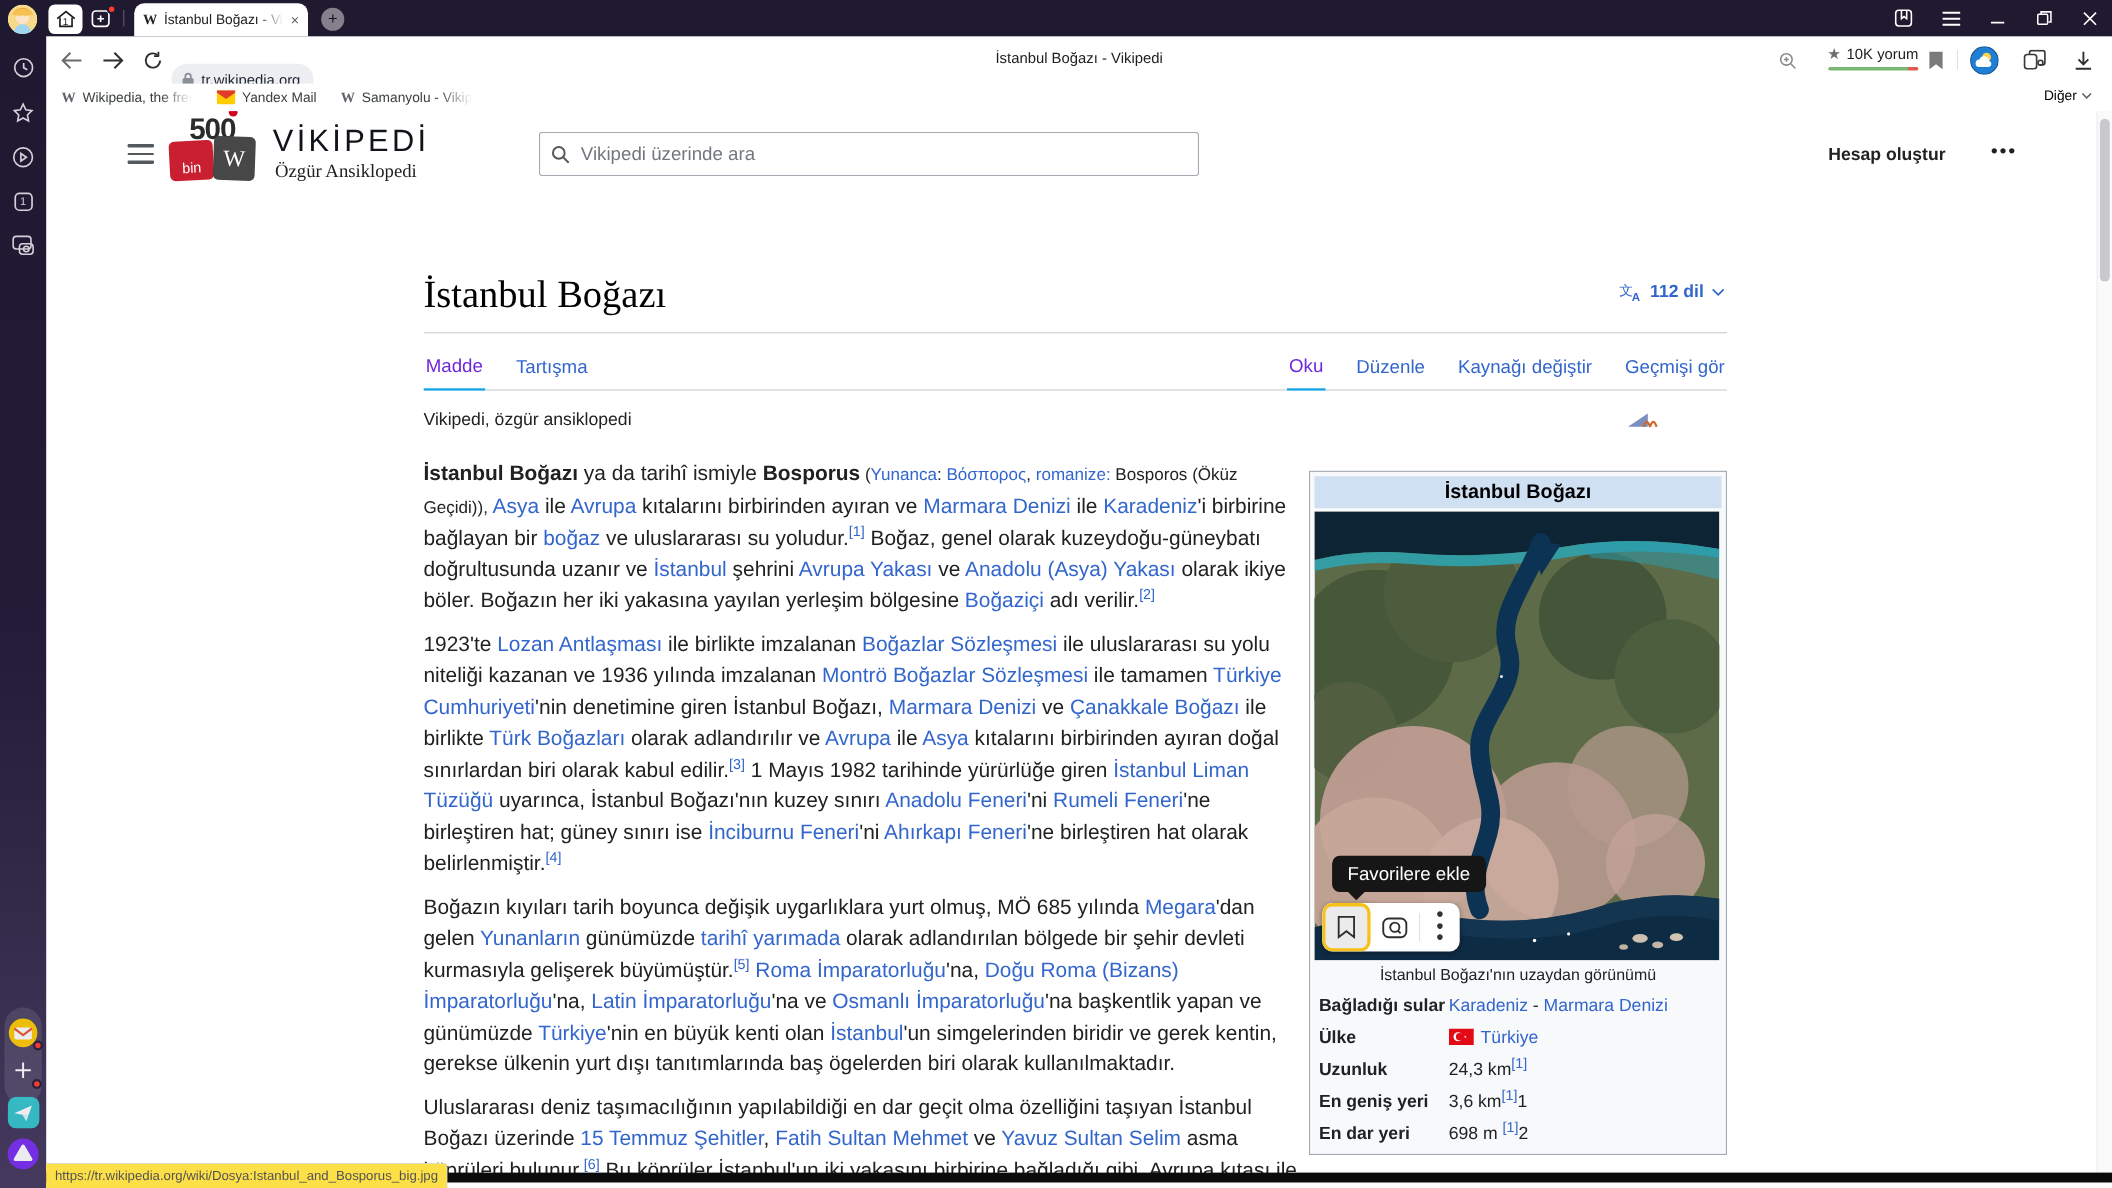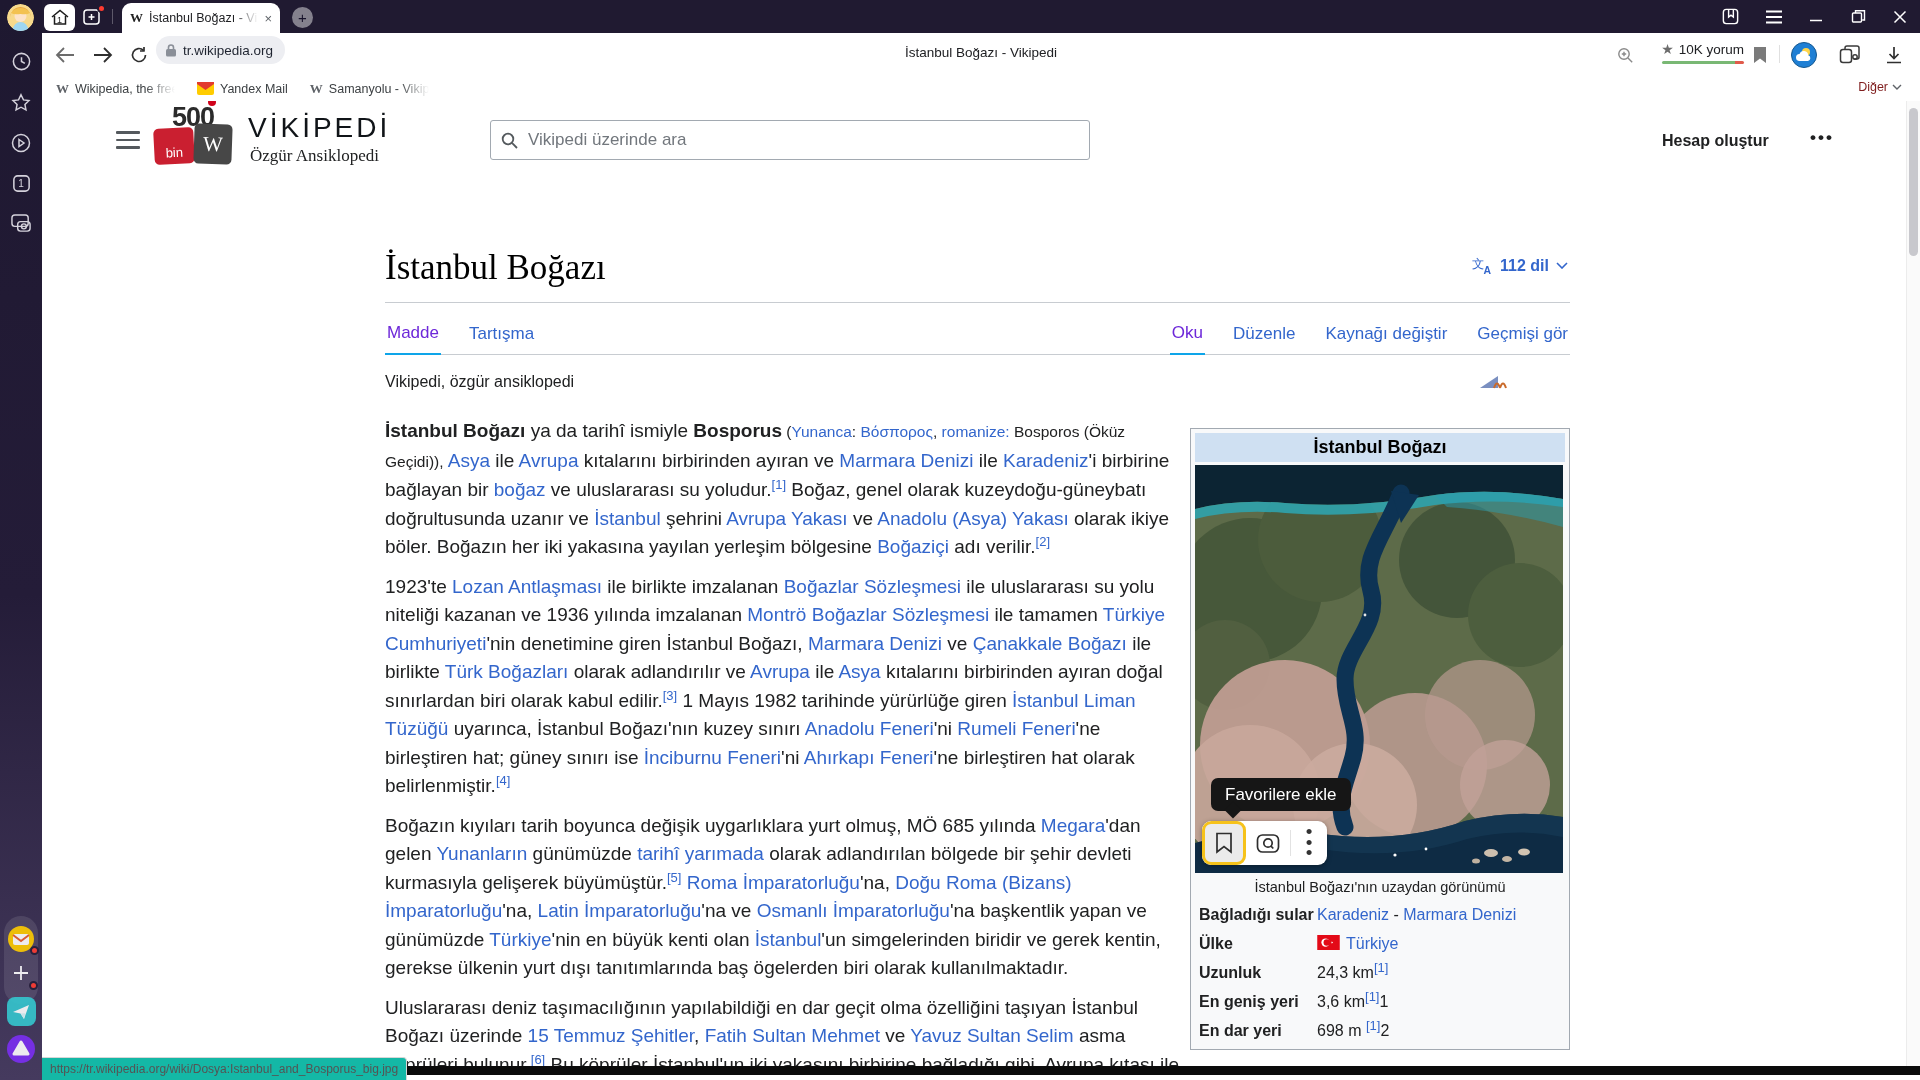--- a/index.html
+++ b/index.html
@@ -35,38 +35,38 @@
   .tab .t{font-size:12.5px;color:#202124;white-space:nowrap;overflow:hidden;width:112px;
      -webkit-mask-image:linear-gradient(90deg,#000 78%,transparent);mask-image:linear-gradient(90deg,#000 78%,transparent)}
   .tab .x{font-size:13px;color:#5f6368}
   .plus-circle{position:absolute;left:292px;top:7px;width:21px;height:21px;border-radius:50%;background:rgba(255,255,255,.45);
      display:flex;align-items:center;justify-content:center;color:#17122b;font-size:15px;line-height:1}
   .winctl{position:absolute;top:0;height:33px;display:flex;align-items:center;justify-content:center;width:36px}
 
   
   .toolbar{position:absolute;left:42px;top:33px;width:1878px;height:43px;background:#fff;z-index:7}
   .nav-ic{position:absolute;top:9px;width:26px;height:26px;display:flex;align-items:center;justify-content:center}
-  .url-pill{position:absolute;left:114px;top:3px;height:28px;border-radius:14px;background:#edeef2;display:flex;align-items:center;padding:0 12px 0 9px;gap:6px}
+  .url-pill{position:absolute;left:114px;top:25px;height:28px;border-radius:14px;background:#edeef2;display:flex;align-items:center;padding:0 12px 0 9px;gap:6px}
   .url-pill .u{font-size:13.5px;color:#1f2430}
   .center-title{position:absolute;left:50%;top:12px;transform:translateX(-50%);font-size:13.5px;color:#202124}
   .reviews{position:absolute;right:176px;top:8px;display:flex;align-items:center;gap:5px}
   .reviews .txt{font-size:13.5px;color:#202124}
   .rev-bar{position:absolute;right:176px;top:28px;width:82px;height:3px;border-radius:2px;
      background:linear-gradient(90deg,#79b874 0 89%,#e05b4b 89%)}
   .tb-right-ic{position:absolute;top:8px;width:28px;height:28px;display:flex;align-items:center;justify-content:center}
   .tb-sep{position:absolute;right:140px;top:12px;width:1px;height:18px;background:#e0e0e0}
 
   
   .bm-bar{position:absolute;left:42px;top:76px;width:1878px;height:25px;background:#fff;z-index:7;display:flex;align-items:center;padding-left:14px;gap:22px}
   .bm-item{display:flex;align-items:center;gap:6px}
   .bm-item .w{font-family:"Liberation Serif",serif;font-weight:700;font-size:13px;color:#5f6368}
   .bm-item .lbl{font-size:12.5px;color:#3c4043;white-space:nowrap}
   .bm-item .fade{max-width:100px;overflow:hidden;
      -webkit-mask-image:linear-gradient(90deg,#000 70%,transparent);mask-image:linear-gradient(90deg,#000 70%,transparent)}
-  .bm-more{position:absolute;right:18px;top:4px;display:flex;align-items:center;gap:4px;font-size:12.5px;color:#7f1d1d}
+  .bm-more{position:absolute;right:18px;top:4px;display:flex;align-items:center;gap:4px;font-size:12.5px;color:#000000}
 
   
   .wk-burger{position:absolute;left:116px;top:131px;width:24px;height:18px;display:flex;flex-direction:column;justify-content:space-between}
   .wk-burger i{display:block;height:2.6px;background:#54595d;border-radius:1px}
   .logo-art{position:absolute;left:150px;top:104px;width:86px;height:68px}
   .logo-500{position:absolute;left:22px;top:-2px;font-weight:700;font-size:27px;color:#2b2b2b;letter-spacing:-1px}
   .logo-500 .bdot{position:absolute;right:-2px;top:-4px;width:8px;height:8px;border-radius:50%;background:#d0021b}
   .piece-red{position:absolute;left:4px;top:24px;width:40px;height:36px;background:#ca1f30;border-radius:5px;transform:rotate(-3deg);
      display:flex;align-items:flex-end;justify-content:center;color:#fff;font-size:13px;padding-bottom:4px}
   .piece-dark{position:absolute;left:44px;top:20px;width:38px;height:40px;background:#474747;border-radius:5px;transform:rotate(2deg);
@@ -116,21 +116,21 @@
   .img-toolbar{position:absolute;left:7px;bottom:8px;height:44px;background:#fff;border-radius:9px;display:flex;align-items:center;box-shadow:0 1px 5px rgba(0,0,0,.35);overflow:hidden}
   .itb-btn{width:44px;height:44px;display:flex;align-items:center;justify-content:center}
   .itb-btn.bk{background:#ebebeb;border:3px solid var(--hl);border-radius:9px}
   .itb-sep{width:1px;height:26px;background:#e2e2e2}
   .itb-dots{font-size:19px;color:#333;letter-spacing:0;line-height:0.55;text-align:center}
 
   
   .scrollbar{position:absolute;right:0;top:100px;width:14px;height:966px;background:#fafafa;border-left:1px solid #ececec;z-index:6}
   .scroll-thumb{position:absolute;left:2px;top:8px;width:9px;height:148px;border-radius:5px;background:#c8c8cd}
   .bottom-strip{position:absolute;left:42px;top:1066px;width:1878px;height:9px;background:#0b0b0b;z-index:10}
-  .status-pill{position:absolute;left:42px;top:1057px;height:23px;background:#14b8a6;border:1px solid #d7d7d7;border-left:0;border-bottom:0;border-radius:0 4px 0 0;
+  .status-pill{position:absolute;left:42px;top:1057px;height:23px;background:#fde047;border:1px solid #d7d7d7;border-left:0;border-bottom:0;border-radius:0 4px 0 0;
      display:flex;align-items:center;padding:0 8px;font-size:12px;color:#545454;z-index:11;white-space:nowrap}
 </style>
 </head>
 <body>
 
 <div class="root">
 
   <div class="side-rail">
     <div class="avatar">
       <svg width="27" height="27" viewBox="0 0 27 27">

